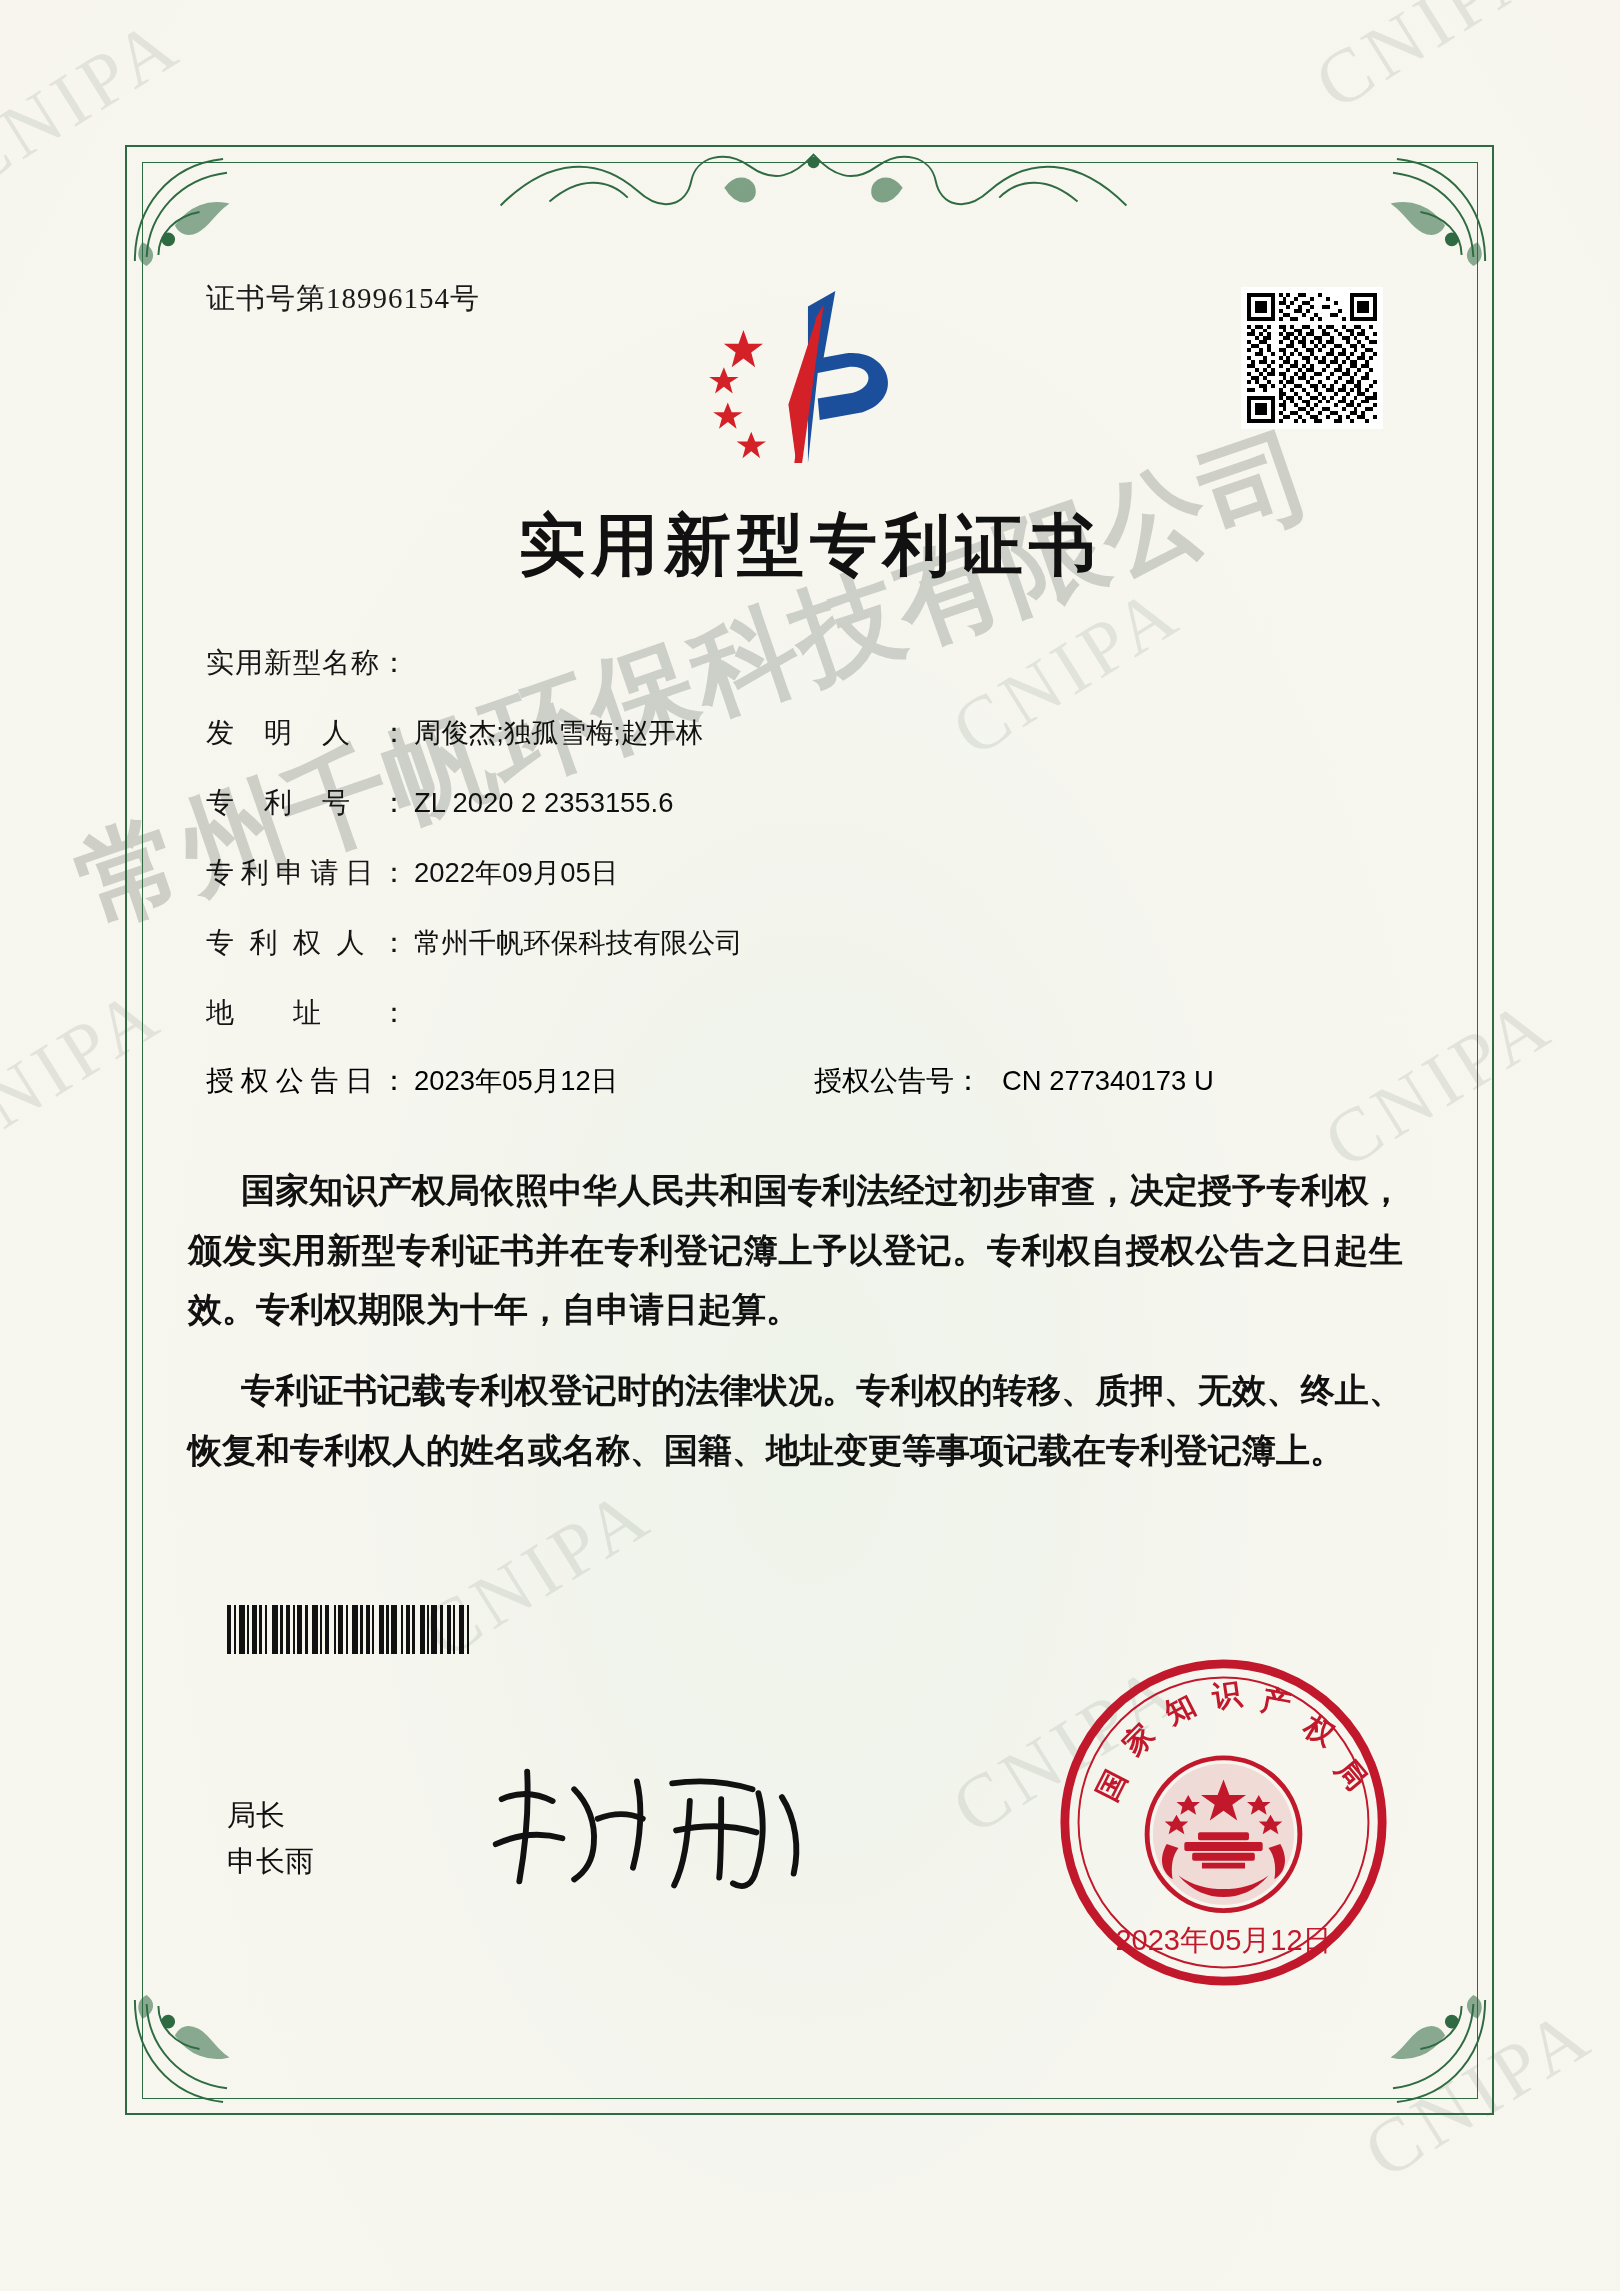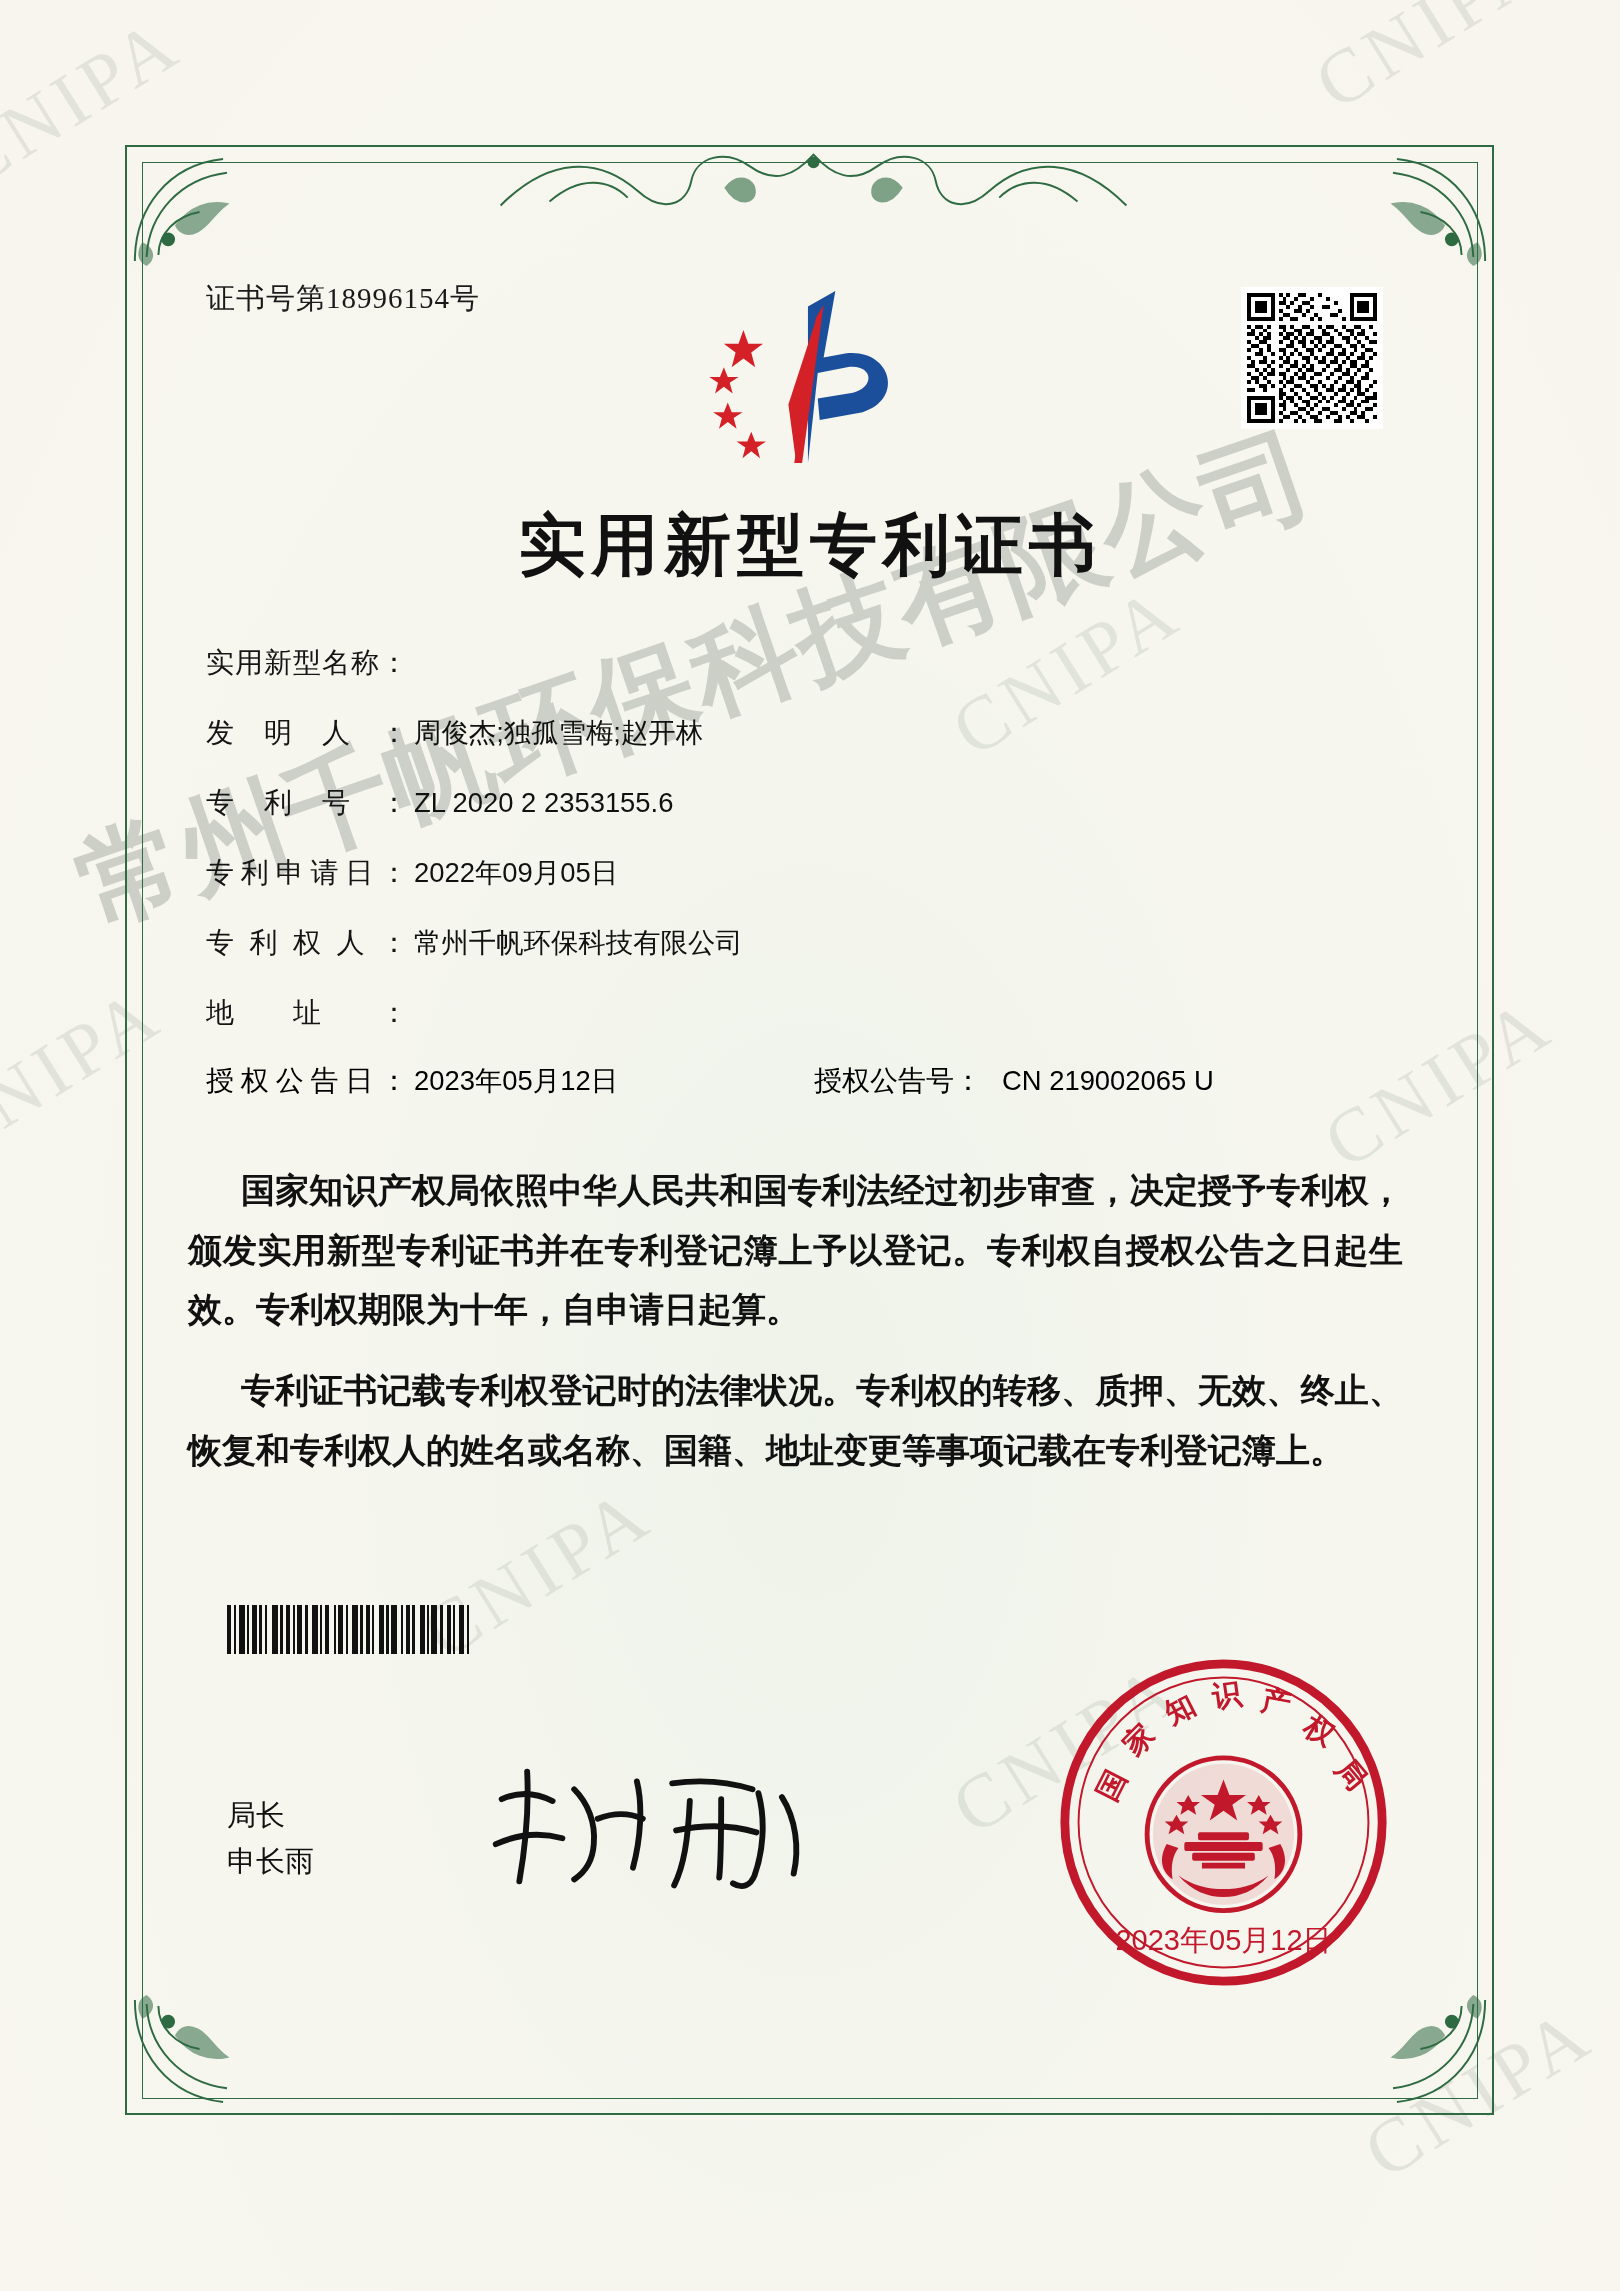--- a/index.html
+++ b/index.html
@@ -753,21 +753,21 @@
             <span>权</span>
             <span>公</span>
             <span>告</span>
             <span>日</span>
             <span class="field-colon">：</span>
         </div>
         <div class="val">2023年05月12日</div>
       </div>
       <div class="right-part">
         <div class="lbl">授权公告号：</div>
-        <div class="val">CN 219002065 U</div>
+        <div class="val">CN 277340173 U</div>
       </div>
     </div>
 
   </div>
 
   <div class="para-block">
     <p>国家知识产权局依照中华人民共和国专利法经过初步审查，决定授予专利权，颁发实用新型专利证书并在专利登记簿上予以登记。专利权自授权公告之日起生效。专利权期限为十年，自申请日起算。</p>
     <p>专利证书记载专利权登记时的法律状况。专利权的转移、质押、无效、终止、恢复和专利权人的姓名或名称、国籍、地址变更等事项记载在专利登记簿上。</p>
   </div>
 

